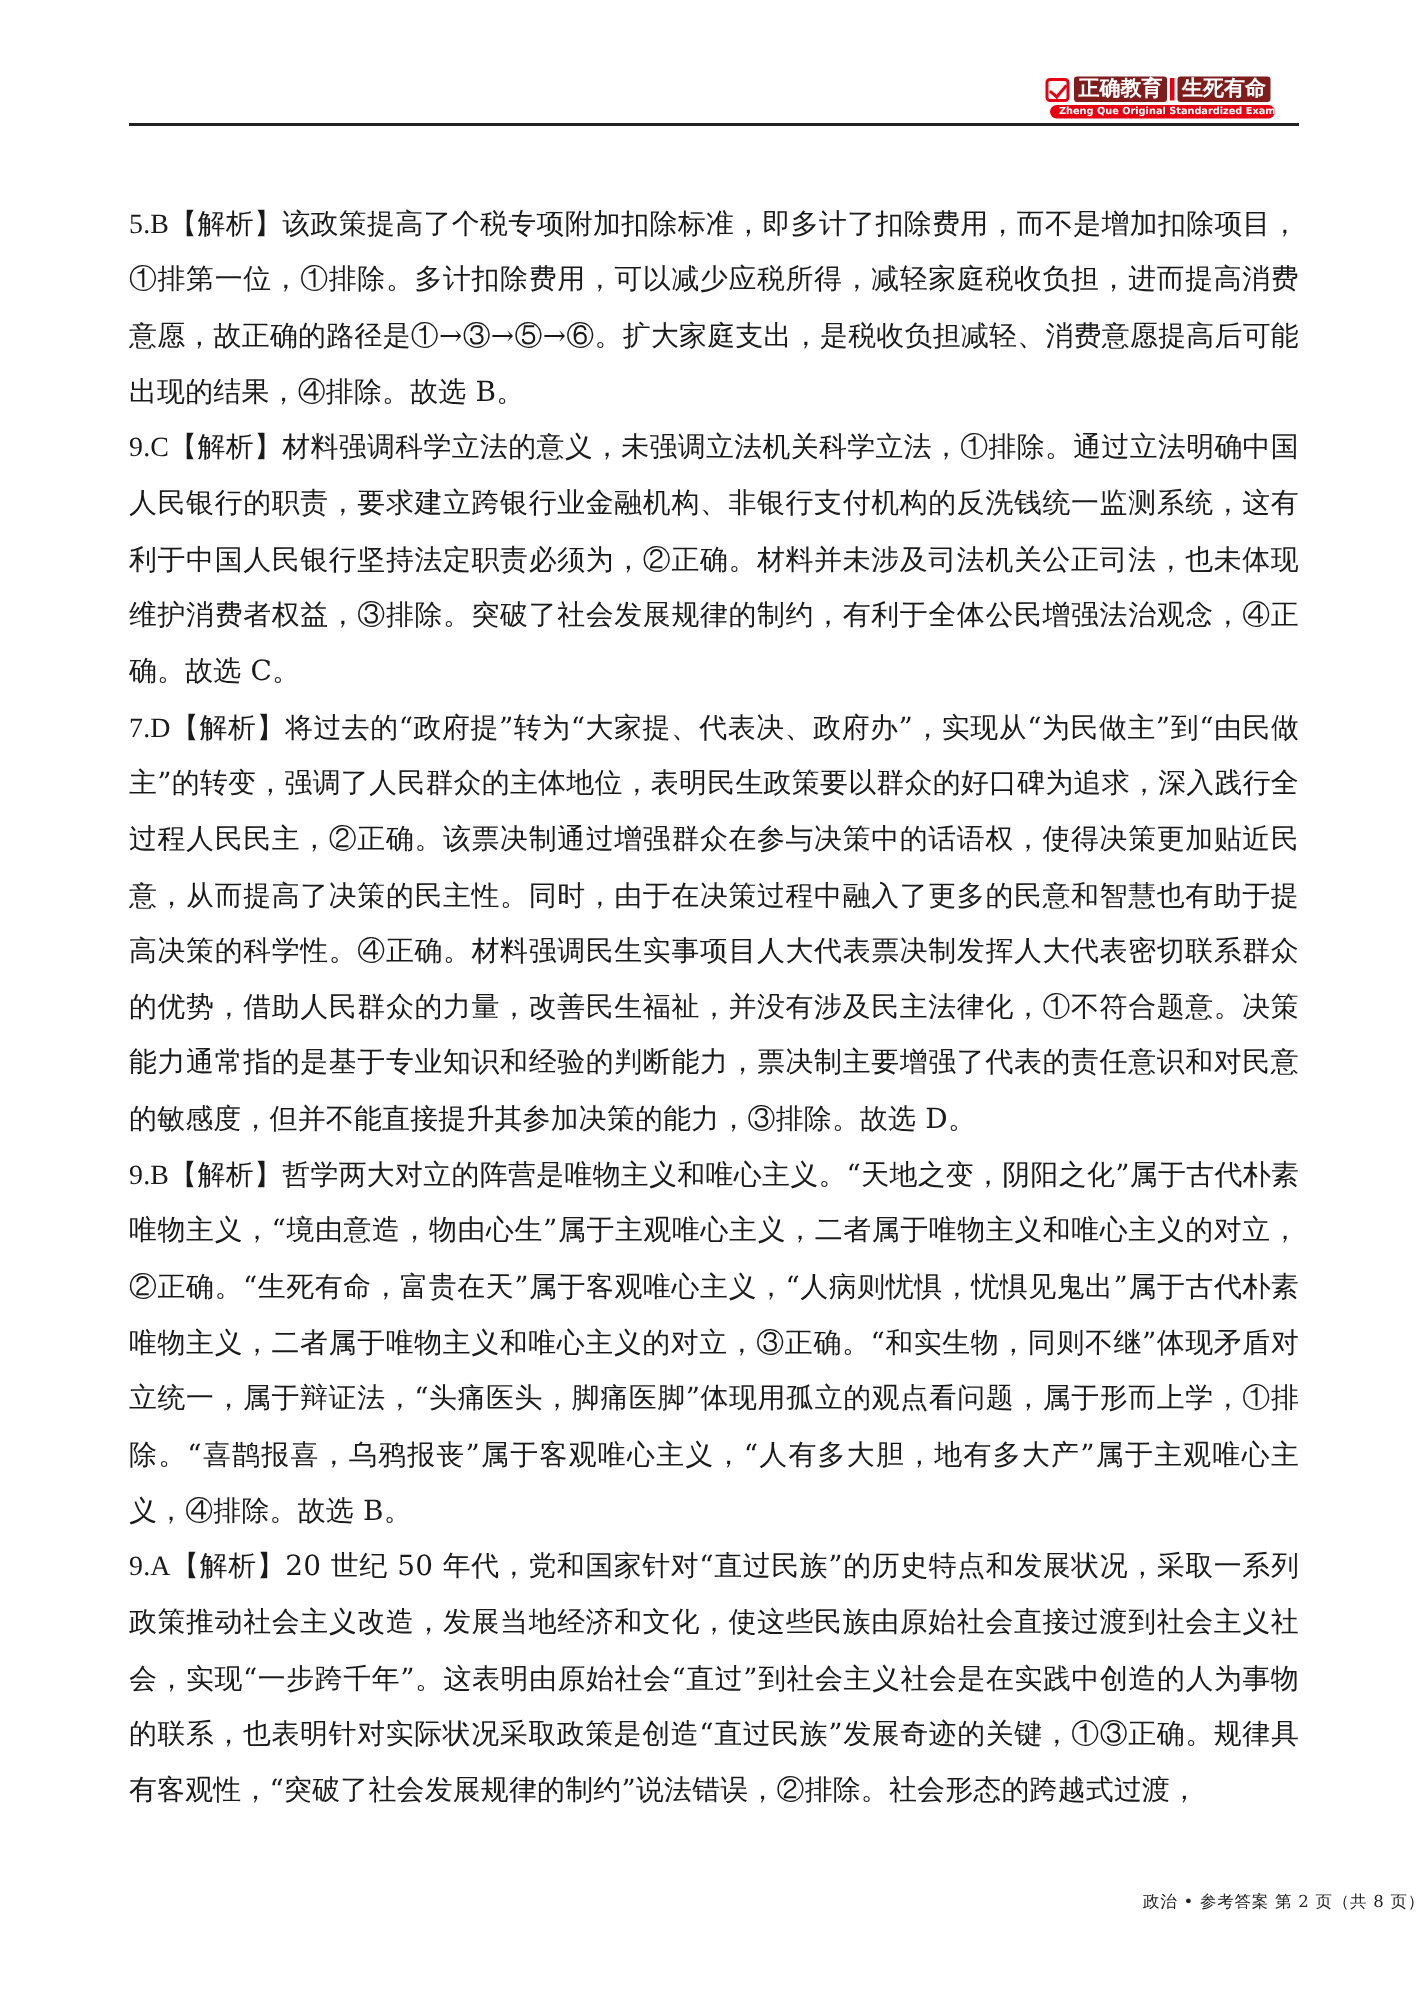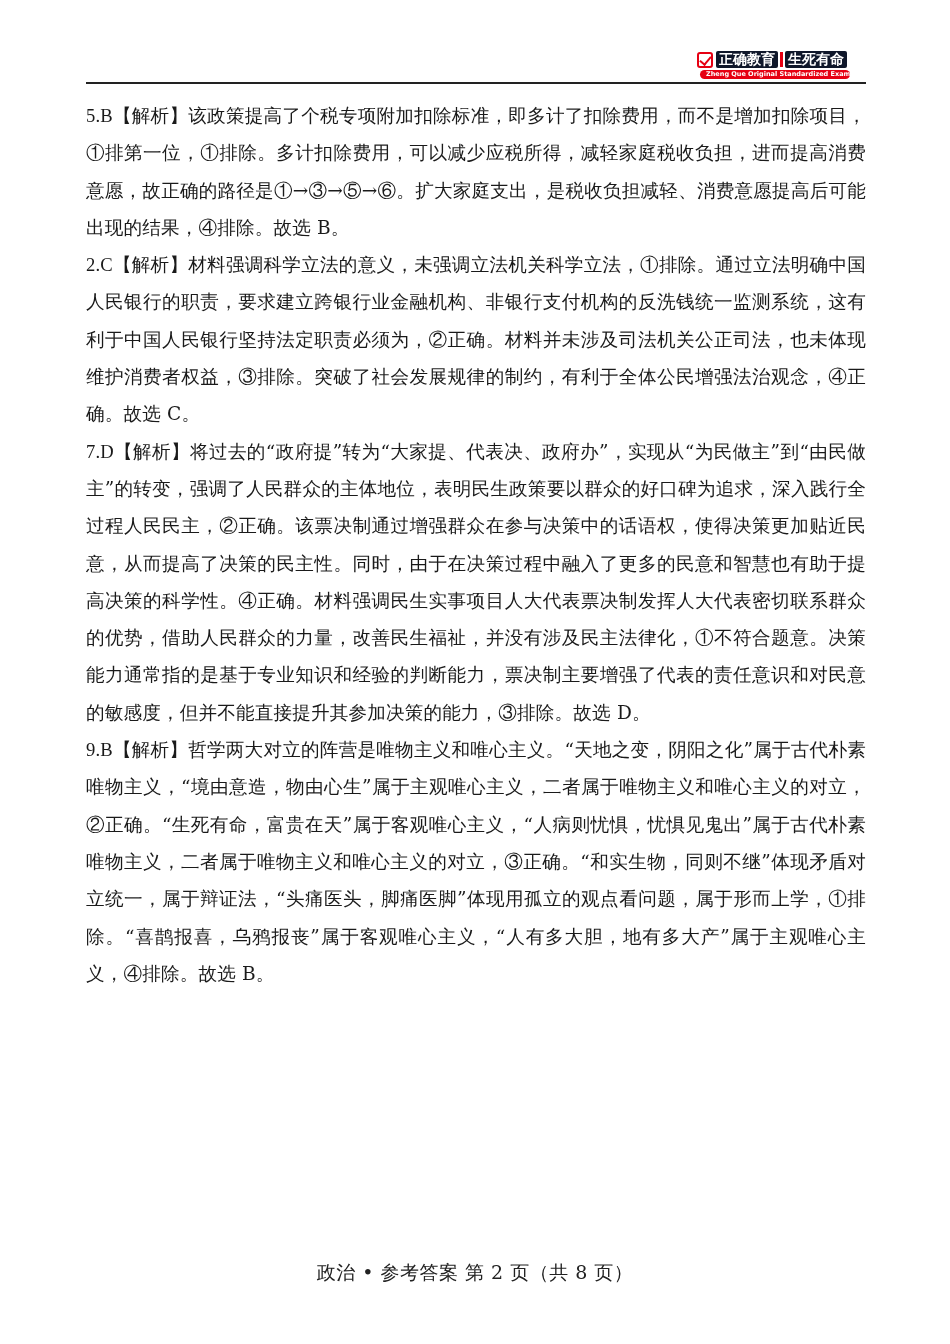--- a/index.html
+++ b/index.html
@@ -54,21 +54,21 @@
       height: 9px;
       border-right: 2.5px solid #e60012;
       border-bottom: 2.5px solid #e60012;
       transform: rotate(40deg);
     }
     .logo-brand {
       font-family: "DejaVu Sans", "Liberation Sans", sans-serif;
       font-weight: bold;
       font-size: 14px;
       color: #fff;
-      background: #0f172a;
+      background: #7f1d1d;
       padding: 0 3px;
       line-height: 17px;
       letter-spacing: 0px;
       border-radius: 2px;
     }
     .logo-sep {
       display: inline-block;
       width: 3px;
       height: 15px;
       background: #e60012;
@@ -88,43 +88,43 @@
       padding: 0 6px;
       white-space: nowrap;
       width: 150px;
       box-sizing: border-box;
       text-align: center;
       overflow: hidden;
     }
     .content {
       position: absolute;
       left: 86px;
-      top: 97px;
+      top: 131px;
       width: 780px;
     }
     .para {
       font-size: 18.6px;
       line-height: 37.3px;
       text-align: justify;
       margin: 0;
       letter-spacing: 0.15px;
     }
     .para .qnum {
       font-family: "Liberation Serif", "DejaVu Serif", serif;
     }
     .para .tag {
       font-weight: normal;
     }
     .footer {
       position: absolute;
       left: 0;
       width: 950px;
       top: 1260px;
-      text-align: center;
-      font-size: 19px;
+      text-align: right;
+      font-size: 11px;
       color: #222;
       letter-spacing: 0.5px;
     }
   </style>
 </head>
 <body>
 
 <div class="logo">
   <div class="logo-top">
     <span class="logo-check"></span>
@@ -132,18 +132,19 @@
     <span class="logo-sep"></span>
     <span class="logo-brand">生死有命</span>
   </div>
   <div class="logo-sub">Zheng Que Original Standardized Exam Paper</div>
 </div>
 
 <div class="header-rule"></div>
 
 <div class="content">
   <p class="para"><span class="qnum">5.B</span><span class="tag">【解析】</span><span>该政策提高了个税专项附加扣除标准，即多计了扣除费用，而不是增加扣除项目，①排第一位，①排除。多计扣除费用，可以减少应税所得，减轻家庭税收负担，进而提高消费意愿，故正确的路径是①→③→⑤→⑥。扩大家庭支出，是税收负担减轻、消费意愿提高后可能出现的结果，④排除。故选 B。</span></p>
-  <p class="para"><span class="qnum">2.C</span><span class="tag">【解析】</span><span>材料强调科学立法的意义，未强调立法机关科学立法，①排除。通过立法明确中国人民银行的职责，要求建立跨银行业金融机构、非银行支付机构的反洗钱统一监测系统，这有利于中国人民银行坚持法定职责必须为，②正确。材料并未涉及司法机关公正司法，也未体现维护消费者权益，③排除。突破了社会发展规律的制约，有利于全体公民增强法治观念，④正确。故选 C。</span></p>
+  <p class="para"><span class="qnum">9.C</span><span class="tag">【解析】</span><span>材料强调科学立法的意义，未强调立法机关科学立法，①排除。通过立法明确中国人民银行的职责，要求建立跨银行业金融机构、非银行支付机构的反洗钱统一监测系统，这有利于中国人民银行坚持法定职责必须为，②正确。材料并未涉及司法机关公正司法，也未体现维护消费者权益，③排除。突破了社会发展规律的制约，有利于全体公民增强法治观念，④正确。故选 C。</span></p>
   <p class="para"><span class="qnum">7.D</span><span class="tag">【解析】</span><span>将过去的“政府提”转为“大家提、代表决、政府办”，实现从“为民做主”到“由民做主”的转变，强调了人民群众的主体地位，表明民生政策要以群众的好口碑为追求，深入践行全过程人民民主，②正确。该票决制通过增强群众在参与决策中的话语权，使得决策更加贴近民意，从而提高了决策的民主性。同时，由于在决策过程中融入了更多的民意和智慧也有助于提高决策的科学性。④正确。材料强调民生实事项目人大代表票决制发挥人大代表密切联系群众的优势，借助人民群众的力量，改善民生福祉，并没有涉及民主法律化，①不符合题意。决策能力通常指的是基于专业知识和经验的判断能力，票决制主要增强了代表的责任意识和对民意的敏感度，但并不能直接提升其参加决策的能力，③排除。故选 D。</span></p>
   <p class="para"><span class="qnum">9.B</span><span class="tag">【解析】</span><span>哲学两大对立的阵营是唯物主义和唯心主义。“天地之变，阴阳之化”属于古代朴素唯物主义，“境由意造，物由心生”属于主观唯心主义，二者属于唯物主义和唯心主义的对立，②正确。“生死有命，富贵在天”属于客观唯心主义，“人病则忧惧，忧惧见鬼出”属于古代朴素唯物主义，二者属于唯物主义和唯心主义的对立，③正确。“和实生物，同则不继”体现矛盾对立统一，属于辩证法，“头痛医头，脚痛医脚”体现用孤立的观点看问题，属于形而上学，①排除。“喜鹊报喜，乌鸦报丧”属于客观唯心主义，“人有多大胆，地有多大产”属于主观唯心主义，④排除。故选 B。</span></p>
+  <p class="para"><span class="qnum">9.A</span><span class="tag">【解析】</span><span>20 世纪 50 年代，党和国家针对“直过民族”的历史特点和发展状况，采取一系列政策推动社会主义改造，发展当地经济和文化，使这些民族由原始社会直接过渡到社会主义社会，实现“一步跨千年”。这表明由原始社会“直过”到社会主义社会是在实践中创造的人为事物的联系，也表明针对实际状况采取政策是创造“直过民族”发展奇迹的关键，①③正确。规律具有客观性，“突破了社会发展规律的制约”说法错误，②排除。社会形态的跨越式过渡，</span></p>
 </div>
 
 <div class="footer">政治 • 参考答案  第 2  页（共 8  页）</div>
 
 </body></html>

